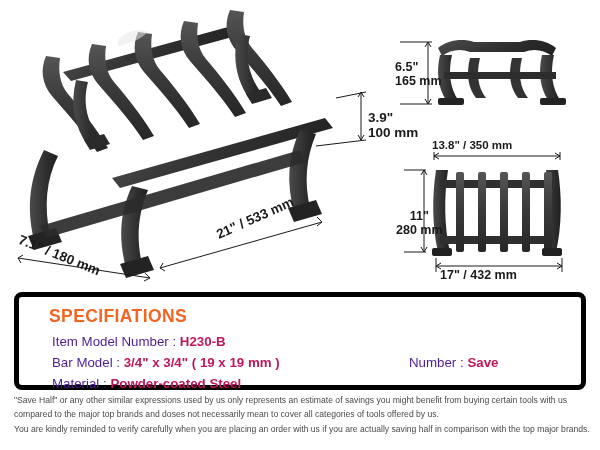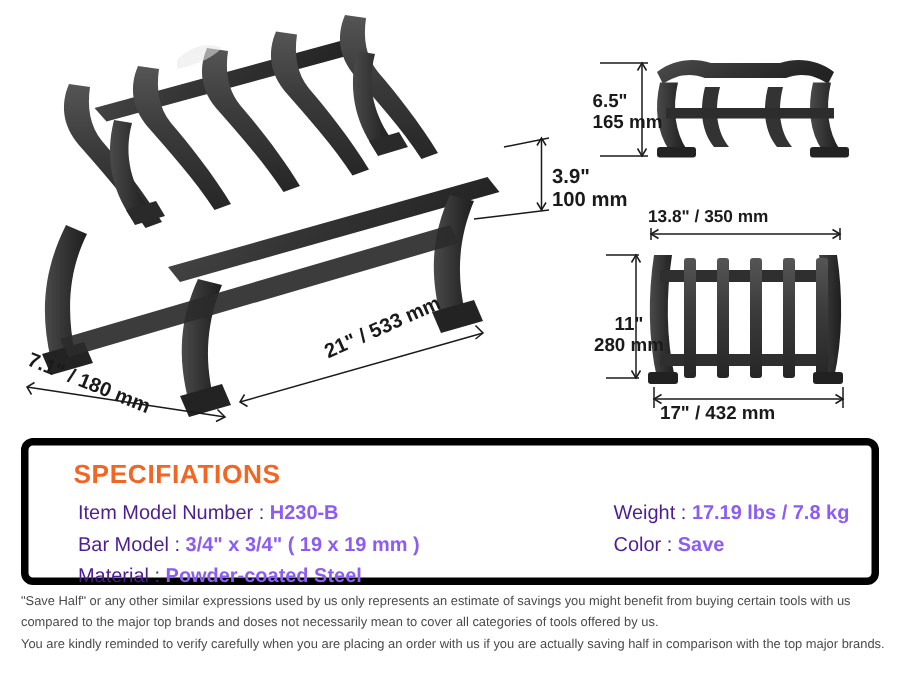--- a/index.html
+++ b/index.html
@@ -118,21 +118,21 @@
     font-size: 13.3px;
     color: #111111;
     white-space: nowrap;
   }
   .spec-key {
     font-weight: normal;
     color: #4c1d95;
   }
   .spec-val {
     font-weight: bold;
-    color: #8b5cf6;
+    color: #be185d;
   }
   #spec-l1 { left: 33px; top: 37px; }
   #spec-l2 { left: 33px; top: 58px; }
   #spec-l3 { left: 33px; top: 79px; }
   #spec-r1 { left: 390px; top: 37px; }
   #spec-r2 { left: 390px; top: 58px; }
 
   
   #disclaimer {
     position: absolute;
@@ -317,26 +317,22 @@
     </div>
     <div class="spec-line" id="spec-l2">
       <span class="spec-key">Bar Model :</span>
       <span class="spec-val">3/4" x 3/4" ( 19 x 19 mm )</span>
     </div>
     <div class="spec-line" id="spec-l3">
       <span class="spec-key">Material :</span>
       <span class="spec-val">Powder-coated Steel</span>
     </div>
 
-    <div class="spec-line" id="spec-r1">
-      <span class="spec-key">Weight :</span>
-      <span class="spec-val">17.19 lbs / 7.8 kg</span>
-    </div>
     <div class="spec-line" id="spec-r2">
-      <span class="spec-key">Color :</span>
+      <span class="spec-key">Number :</span>
       <span class="spec-val">Save</span>
     </div>
   </div>
 
   <div id="disclaimer">
     <p>"Save Half" or any other similar expressions used by us only represents an estimate of savings you might benefit from buying certain tools with us</p>
     <p>compared to the major top brands and doses not necessarily mean to cover all categories of tools offered by us.</p>
     <p>You are kindly reminded to verify carefully when you are placing an order with us if you are actually saving half in comparison with the top major brands.</p>
   </div>
 

